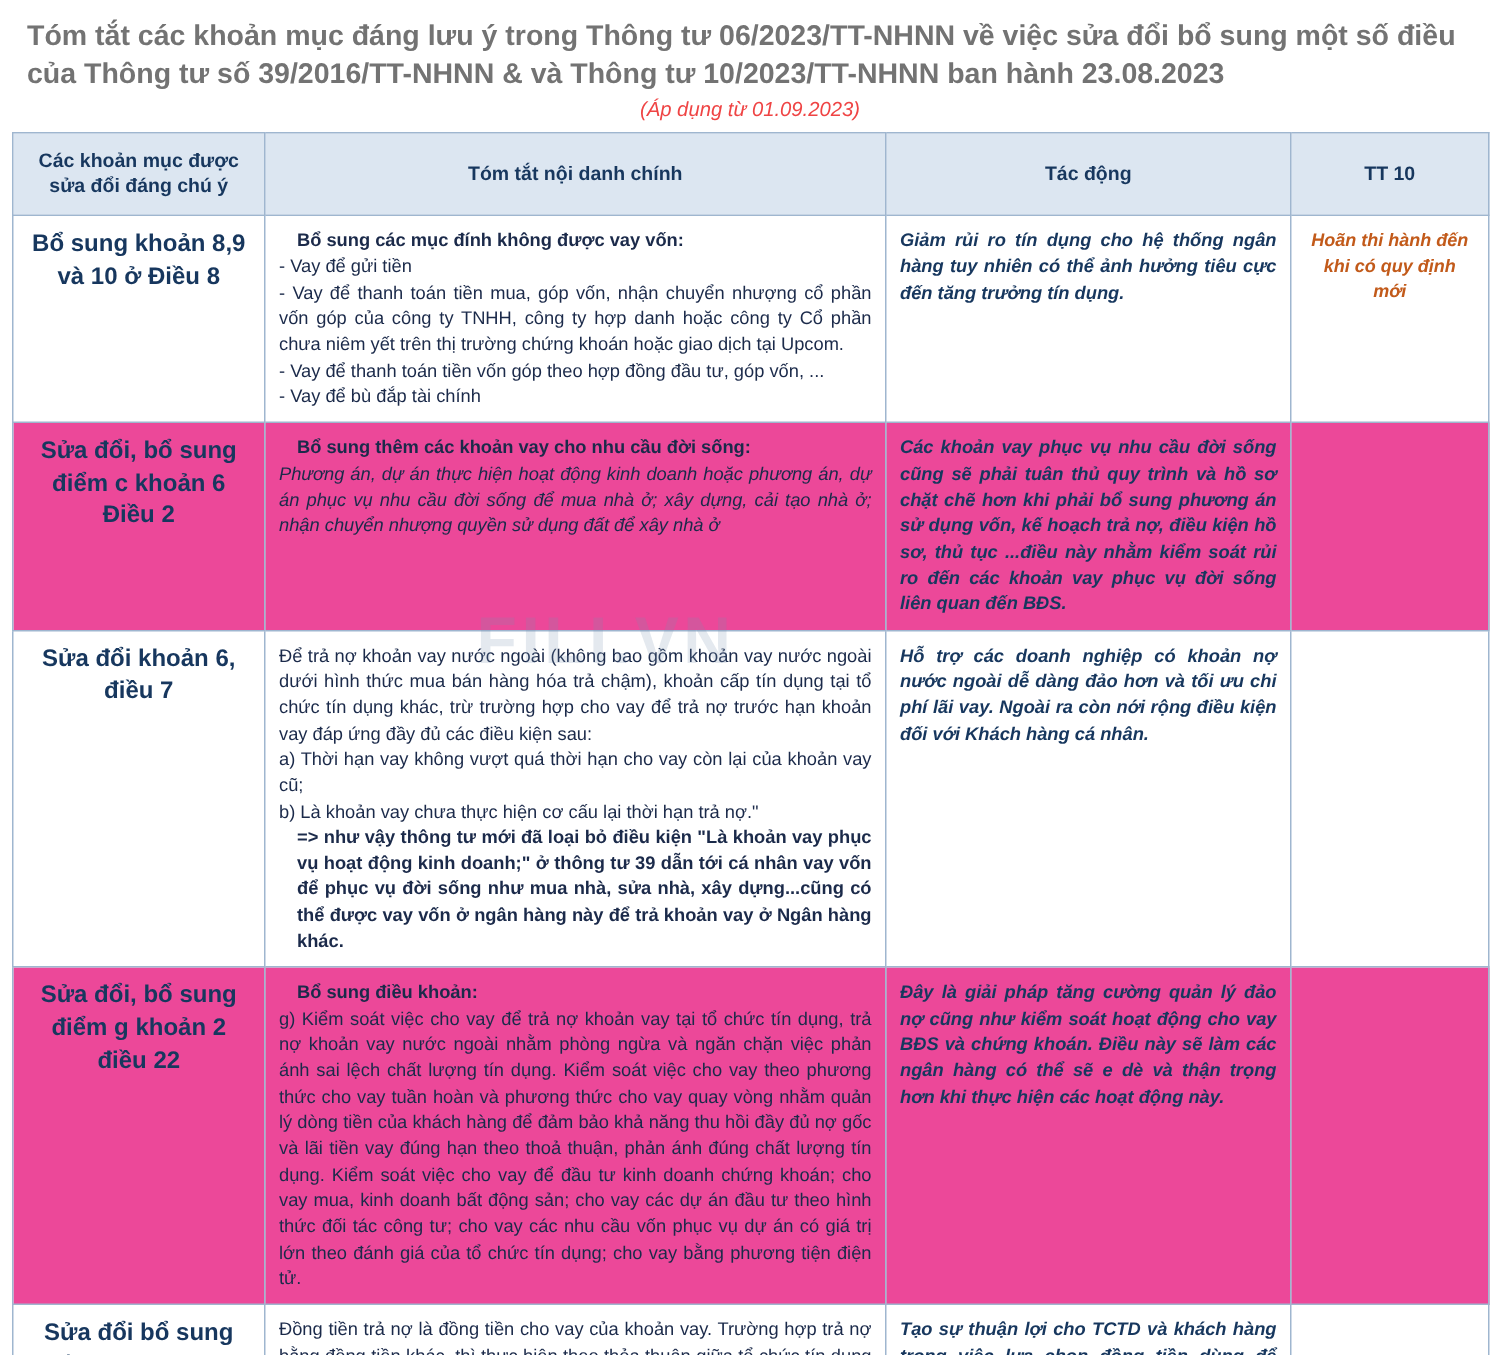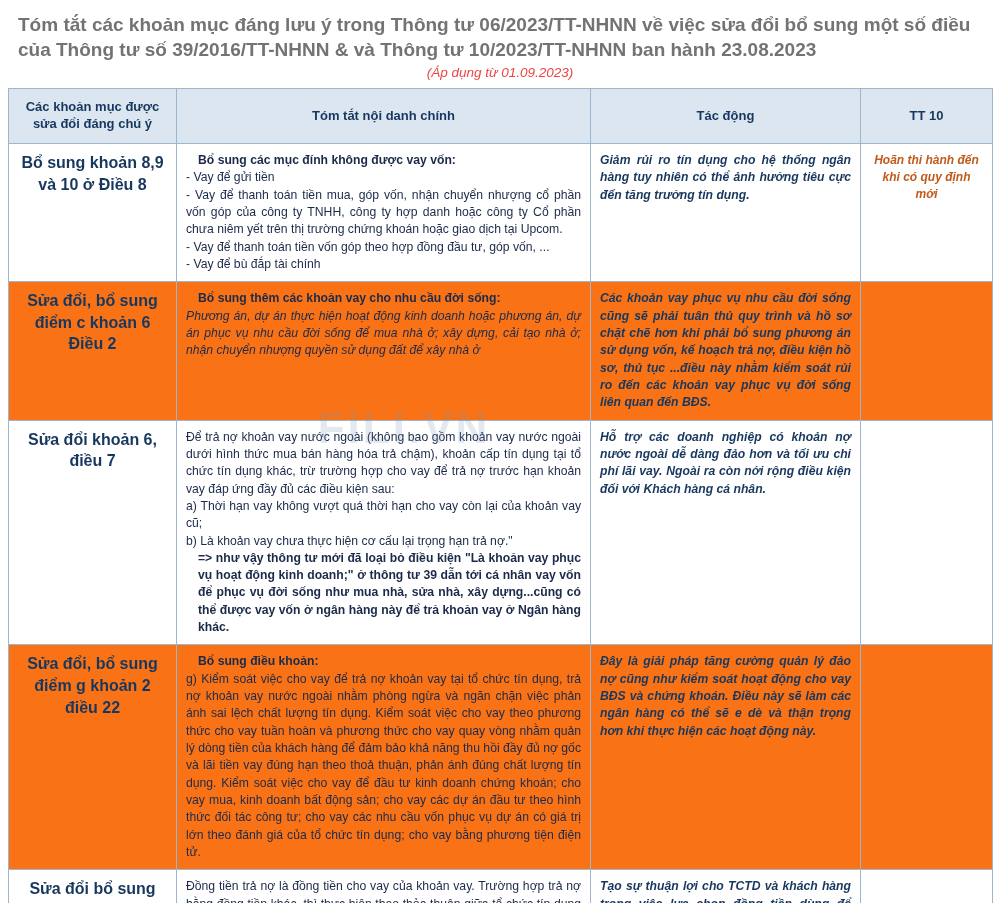--- a/index.html
+++ b/index.html
@@ -85,21 +85,21 @@
   td.col-tt10 {
     font-size: 12px;
     color: #c25a1a;
     font-style: italic;
     font-weight: bold;
     text-align: center;
     vertical-align: middle;
     line-height: 1.4;
   }
   tr.shade td {
-    background: #f97316;
+    background: #ec4899;
   }
   .b { font-weight: bold; margin-left: 12px; }
   .i { font-style: italic; }
   .line { display: block; }
   .watermark {
     position: absolute;
     left: 0;
     top: 355px;
     width: 808px;
     text-align: center;
@@ -157,21 +157,21 @@
               <div class="line i">Phương án, dự án thực hiện hoạt động kinh doanh hoặc phương án, dự án phục vụ nhu cầu đời sống để mua nhà ở; xây dựng, cải tạo nhà ở; nhận chuyển nhượng quyền sử dụng đất để xây nhà ở</div>
             </td>
             <td class="col-impact">Các khoản vay phục vụ nhu cầu đời sống cũng sẽ phải tuân thủ quy trình và hồ sơ chặt chẽ hơn khi phải bổ sung phương án sử dụng vốn, kế hoạch trả nợ, điều kiện hồ sơ, thủ tục ...điều này nhằm kiểm soát rủi ro đến các khoản vay phục vụ đời sống liên quan đến BĐS.</td>
             <td class="col-tt10"></td>
           </tr>
           <tr>
             <td class="col-item">Sửa đổi khoản 6, điều 7</td>
             <td class="col-summary">
               <div class="line">Để trả nợ khoản vay nước ngoài (không bao gồm khoản vay nước ngoài dưới hình thức mua bán hàng hóa trả chậm), khoản cấp tín dụng tại tổ chức tín dụng khác, trừ trường hợp cho vay để trả nợ trước hạn khoản vay đáp ứng đầy đủ các điều kiện sau:</div>
               <div class="line">a) Thời hạn vay không vượt quá thời hạn cho vay còn lại của khoản vay cũ;</div>
-              <div class="line">b) Là khoản vay chưa thực hiện cơ cấu lại trọng hạn trả nợ."</div>
+              <div class="line">b) Là khoản vay chưa thực hiện cơ cấu lại thời hạn trả nợ."</div>
               <div class="line b">=&gt; như vậy thông tư mới đã loại bỏ điều kiện "Là khoản vay phục vụ hoạt động kinh doanh;" ở thông tư 39 dẫn tới cá nhân vay vốn để phục vụ đời sống như mua nhà, sửa nhà, xây dựng...cũng có thể được vay vốn ở ngân hàng này để trả khoản vay ở Ngân hàng khác.</div>
             </td>
             <td class="col-impact">Hỗ trợ các doanh nghiệp có khoản nợ nước ngoài dễ dàng đảo hơn và tối ưu chi phí lãi vay. Ngoài ra còn nới rộng điều kiện đối với Khách hàng cá nhân.</td>
             <td class="col-tt10"></td>
           </tr>
           <tr class="shade">
             <td class="col-item">Sửa đổi, bổ sung điểm g khoản 2 điều 22</td>
             <td class="col-summary">
               <div class="b">Bổ sung điều khoản:</div>
               <div class="line">g) Kiểm soát việc cho vay để trả nợ khoản vay tại tổ chức tín dụng, trả nợ khoản vay nước ngoài nhằm phòng ngừa và ngăn chặn việc phản ánh sai lệch chất lượng tín dụng. Kiểm soát việc cho vay theo phương thức cho vay tuần hoàn và phương thức cho vay quay vòng nhằm quản lý dòng tiền của khách hàng để đảm bảo khả năng thu hồi đầy đủ nợ gốc và lãi tiền vay đúng hạn theo thoả thuận, phản ánh đúng chất lượng tín dụng. Kiểm soát việc cho vay để đầu tư kinh doanh chứng khoán; cho vay mua, kinh doanh bất động sản; cho vay các dự án đầu tư theo hình thức đối tác công tư; cho vay các nhu cầu vốn phục vụ dự án có giá trị lớn theo đánh giá của tổ chức tín dụng; cho vay bằng phương tiện điện tử.</div>

